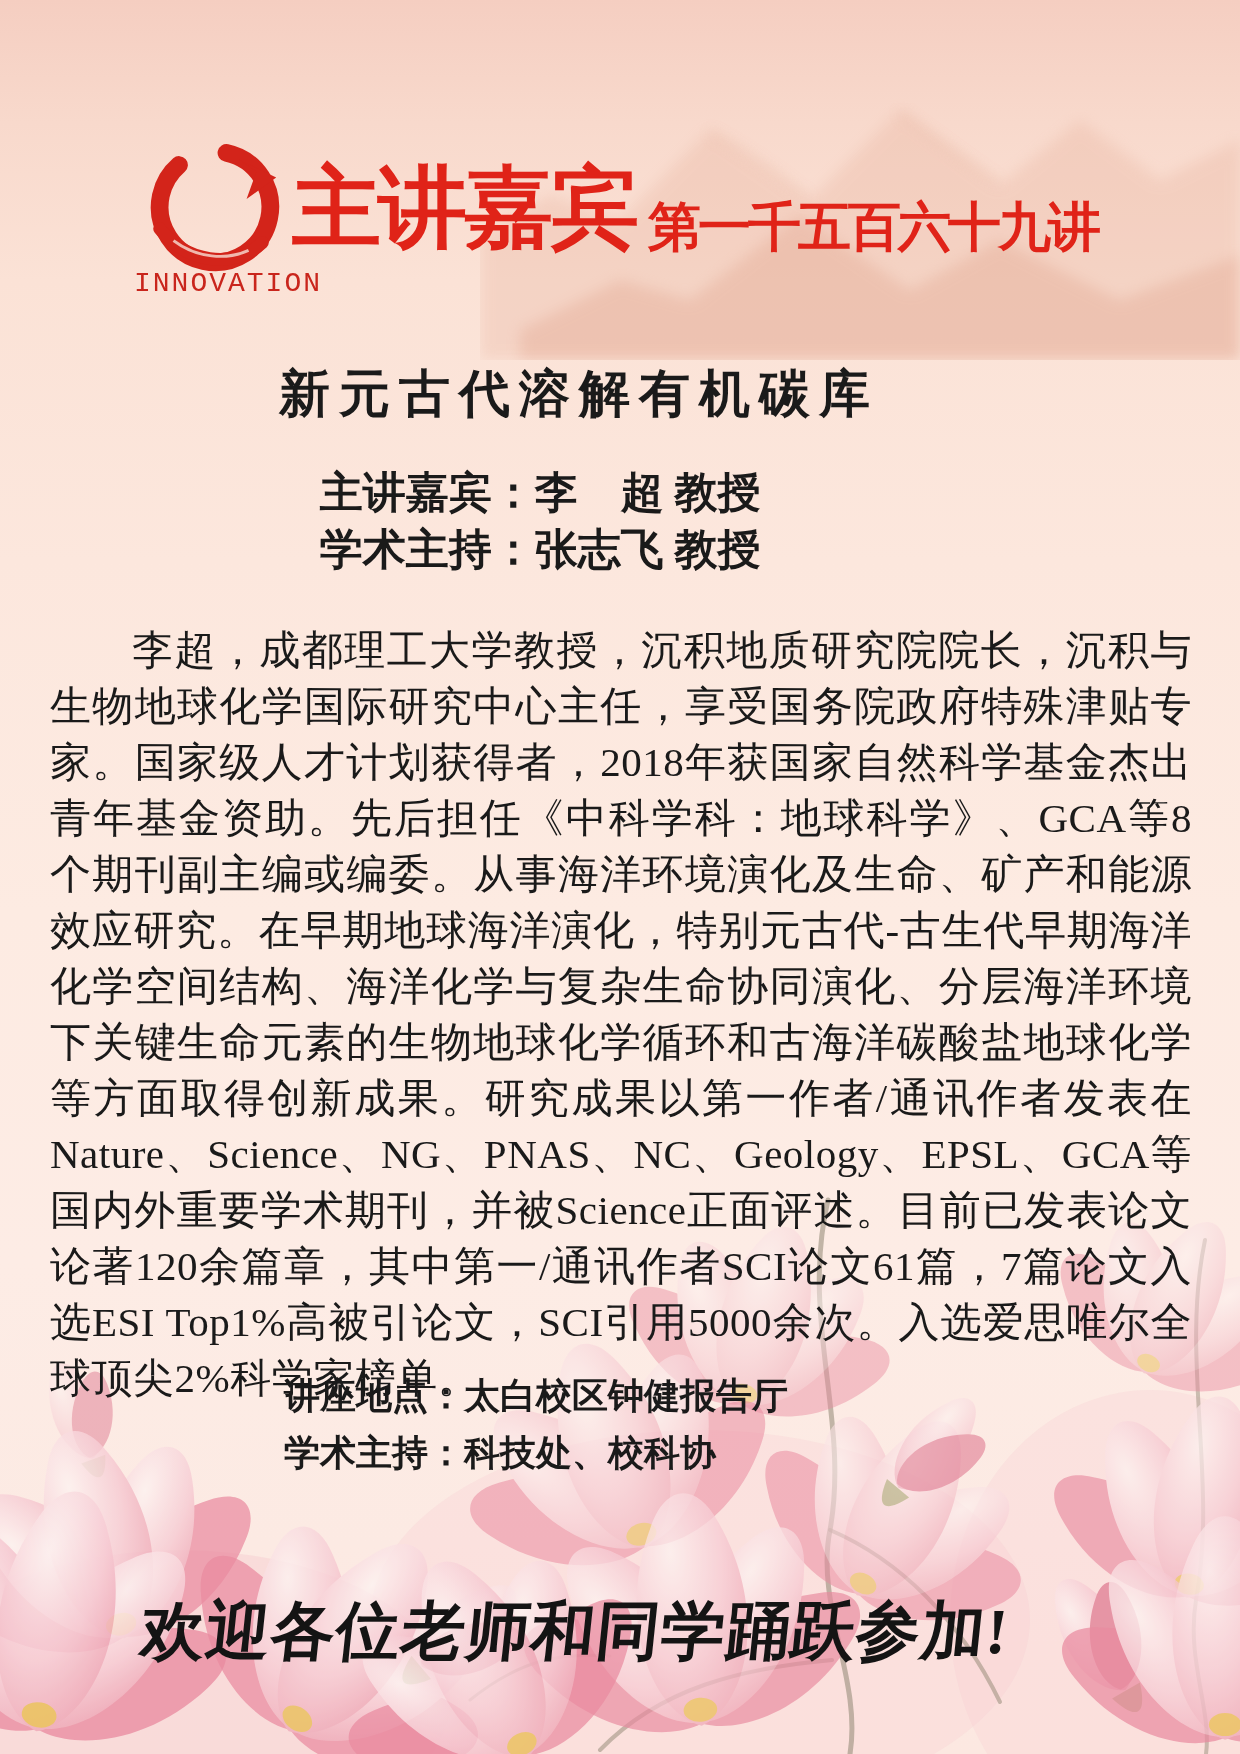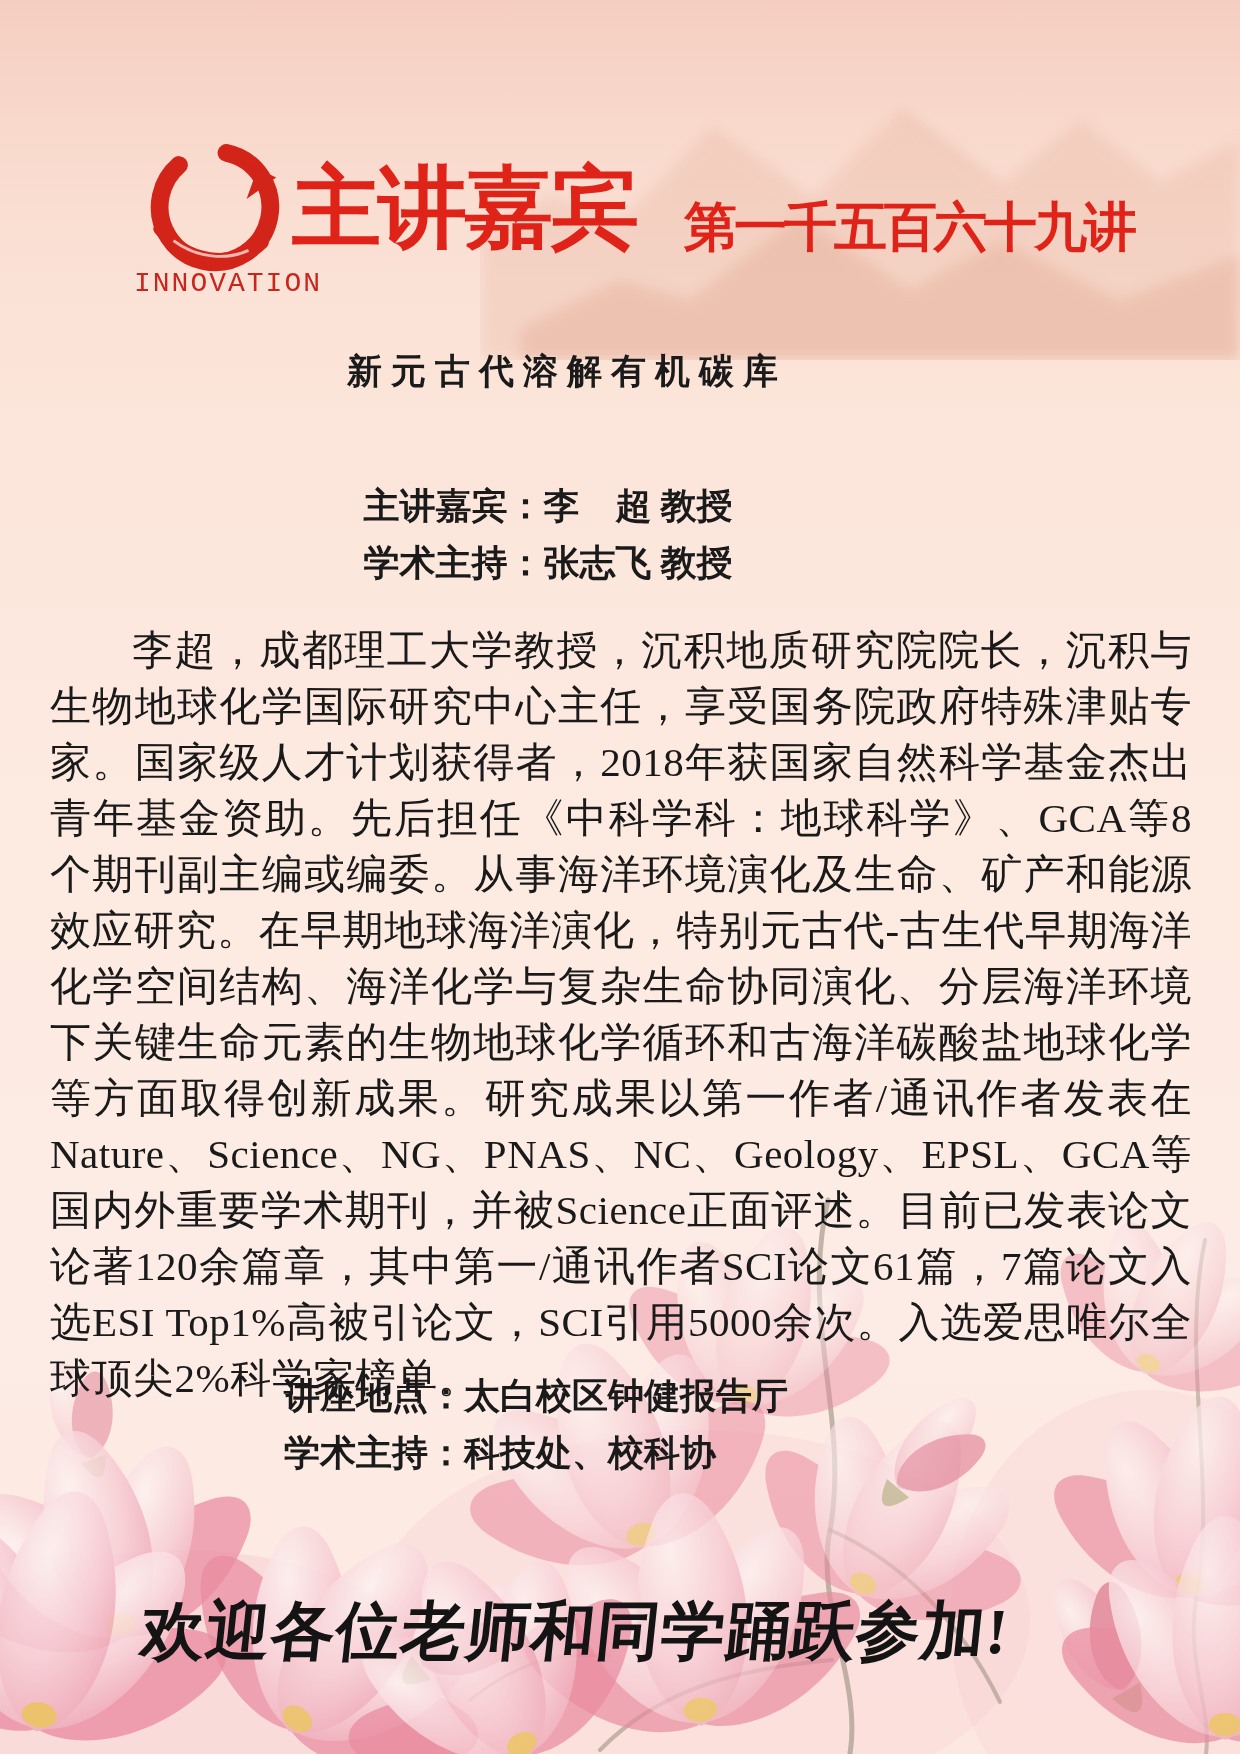--- a/index.html
+++ b/index.html
@@ -25,34 +25,34 @@
     color:var(--logo-red,#c9251c);
     font-family:Liberation Mono, monospace;
   }
   .forum-title{
     position:absolute;left:292px;top:148px;margin:0;
     font-family:"Liberation Sans","DejaVu Sans",sans-serif;
     font-size:89px;font-weight:900;letter-spacing:-3px;
     color:var(--accent-red,#e02318);
   }
   .lecture-number{
-    position:absolute;left:684px;top:192px;
+    position:absolute;left:648px;top:192px;
     font-size:53px;font-weight:700;letter-spacing:-3px;
     color:var(--accent-red,#e02318);
     text-align:center;
   }
 
   
   .lecture-title{
-    position:absolute;left:0;top:348px;width:1134px;margin:0;
-    text-align:center;font-size:35px;font-weight:700;letter-spacing:9px;
+    position:absolute;left:0;top:348px;width:1134px;margin:12px;
+    text-align:center;font-size:51px;font-weight:700;letter-spacing:9px;
   }
   .people{
-    position:absolute;left:0;top:478px;width:1080px;
-    text-align:center;font-size:36px;font-weight:600;line-height:57px;padding-left:8px;
+    position:absolute;left:0;top:464px;width:1080px;
+    text-align:center;font-size:43px;font-weight:600;line-height:57px;
   }
   .people p{margin:0;}
 
   
   .bio{
     position:absolute;left:46px;right:44px;top:618px;margin:4px;
     font-size:41px;line-height:56px;text-align:justify;
     text-indent:2em;letter-spacing:0.5px;
   }
 

